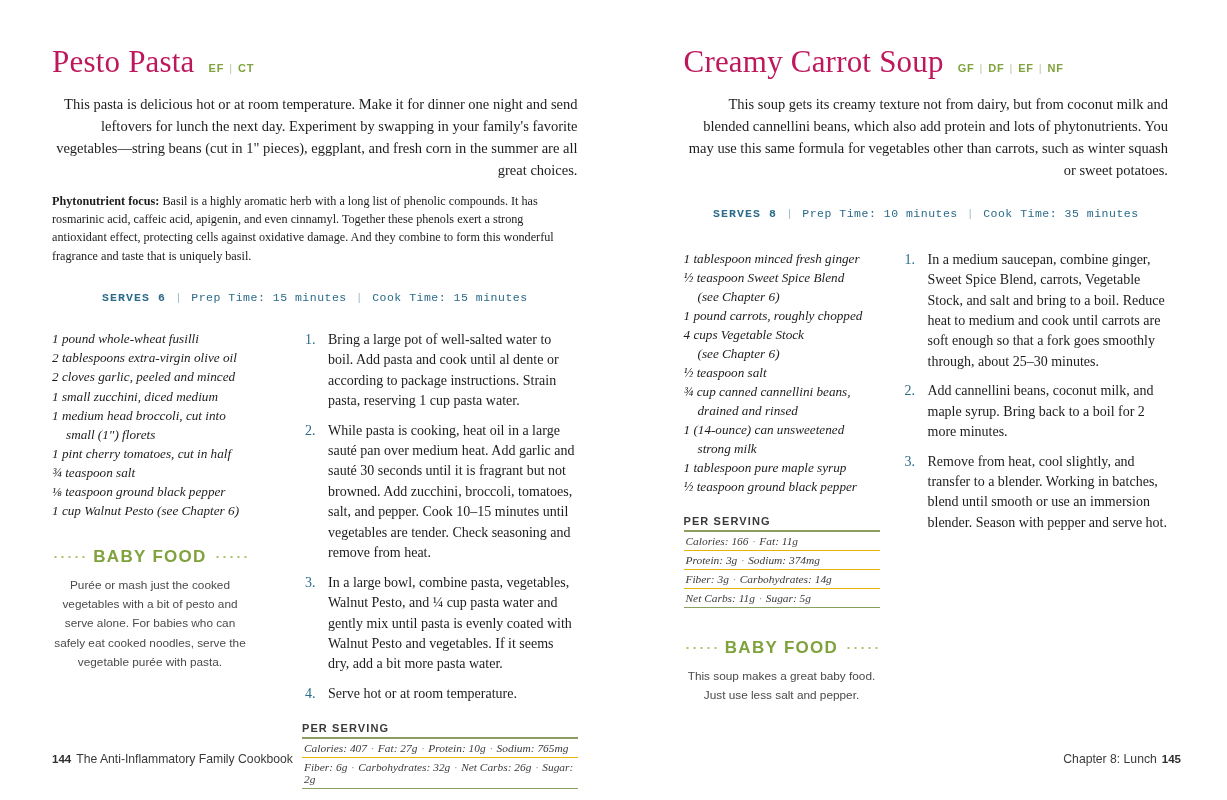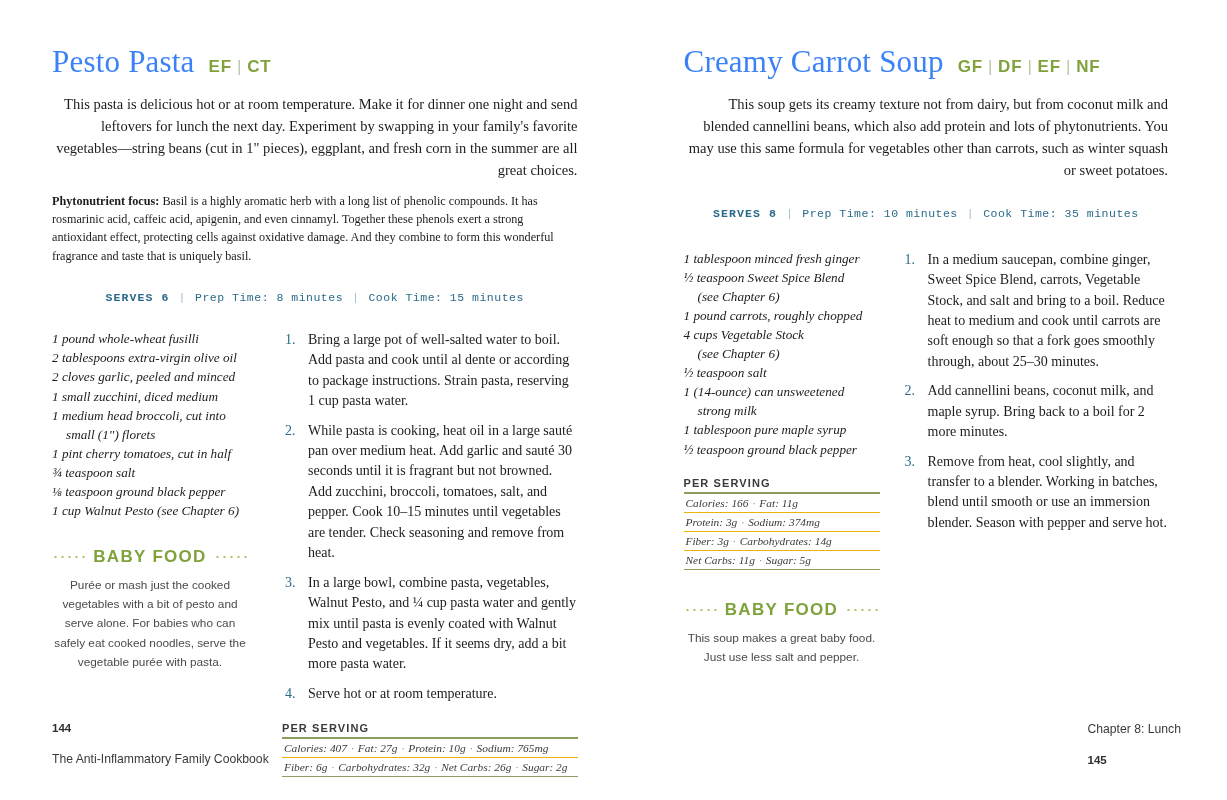--- a/index.html
+++ b/index.html
@@ -33,29 +33,29 @@
     display: flex;
     align-items: baseline;
     gap: 14px;
     margin-bottom: 14px;
   }
   h1.recipe-title {
     font-family: "Liberation Serif", serif;
     font-weight: 400;
     font-size: 31px;
     line-height: 1.05;
-    color: #3b82f6;
+    color: #be185d;
     margin: 0;
     letter-spacing: 0.2px;
   }
   .tags {
     display: flex;
     align-items: flex-start;
     font-family: "Liberation Sans", sans-serif;
-    font-size: 17px;
+    font-size: 11px;
     letter-spacing: 0.8px;
     font-weight: 700;
     color: #7fa23c;
   }
   .tags .tag { color: #7fa23c; }
   .tags .sep { color: #b9c8a4; margin: 0 5px; font-weight: 400; }
 
   .intro {
     font-size: 14.5px;
     line-height: 1.52;
@@ -82,21 +82,21 @@
     margin: 26px 0 26px 0;
   }
   .serves-bar .strong { font-weight: 700; letter-spacing: 1.1px; }
   .serves-bar .bsep { color: #9dbecd; margin: 0 9px; }
 
   .cols {
     display: flex;
     gap: 22px;
   }
   .col-ing { width: 208px; flex: none; }
-  .col-dir { flex: 1; }
+  .col-dir { flex: 1; margin-left: 20px; }
 
   .ingredients {
     list-style: none;
     margin: 0;
     padding: 0;
     font-style: italic;
     font-size: 13.2px;
     line-height: 1.42;
   }
   .ingredients li { margin: 0 0 0.5px 0; }
@@ -197,22 +197,21 @@
 
   
   .footer {
     position: absolute;
     bottom: 34px;
     font-family: "Liberation Sans", sans-serif;
     font-size: 11.5px;
     color: #3a3a3a;
     display: flex;
     align-items: baseline;
-    gap: 18px;
-    flex-direction: column;
+    gap: 5px;
   }
   .footer-left { left: 52px; }
   .footer-right { right: 46px; }
   .folio { font-weight: 700; font-size: 11.5px; color: #2f2f2f; }
   .foot-text { font-size: 12.2px; }
 </style>
 </head>
 <body>
 
 <div class="spread">
@@ -228,21 +227,21 @@
       </div>
     </div>
 
     <p class="intro">This pasta is delicious hot or at room temperature. Make it for dinner one night and send leftovers for lunch the next day. Experiment by swapping in your family's favorite vegetables—string beans (cut in 1" pieces), eggplant, and fresh corn in the summer are all great choices.</p>
 
     <p class="focus"><b>Phytonutrient focus:</b><span> Basil is a highly aromatic herb with a long list of phenolic compounds. It has rosmarinic acid, caffeic acid, apigenin, and even cinnamyl. Together these phenols exert a strong antioxidant effect, protecting cells against oxidative damage. And they combine to form this wonderful fragrance and taste that is uniquely basil.</span></p>
 
     <div class="serves-bar">
       <span class="strong">SERVES 6</span>
       <span class="bsep">|</span>
-      <span>Prep Time: 8 minutes</span>
+      <span>Prep Time: 15 minutes</span>
       <span class="bsep">|</span>
       <span>Cook Time: 15 minutes</span>
     </div>
 
     <div class="cols">
 
       <div class="col-ing">
         <ul class="ingredients">
           <li><span>1 pound whole-wheat fusilli</span></li>
           <li><span>2 tablespoons extra-virgin olive oil</span></li>
@@ -321,20 +320,21 @@
 
     <div class="right-cols">
 
       <div class="r-col-ing">
         <ul class="ingredients">
           <li><span>1 tablespoon minced fresh ginger</span></li>
           <li><span>½ teaspoon Sweet Spice Blend</span><span class="cont">(see Chapter 6)</span></li>
           <li><span>1 pound carrots, roughly chopped</span></li>
           <li><span>4 cups Vegetable Stock</span><span class="cont">(see Chapter 6)</span></li>
           <li><span>½ teaspoon salt</span></li>
+          <li><span>¾ cup canned cannellini beans,</span><span class="cont">drained and rinsed</span></li>
           <li><span>1 (14-ounce) can unsweetened</span><span class="cont">strong milk</span></li>
           <li><span>1 tablespoon pure maple syrup</span></li>
           <li><span>½ teaspoon ground black pepper</span></li>
         </ul>
 
         <div class="perserving">
           <div class="ps-title">PER SERVING</div>
           <div class="ps-rule"></div>
           <div class="ps-row">
             <span>Calories: 166</span><span class="d">·</span><span>Fat: 11g</span>

